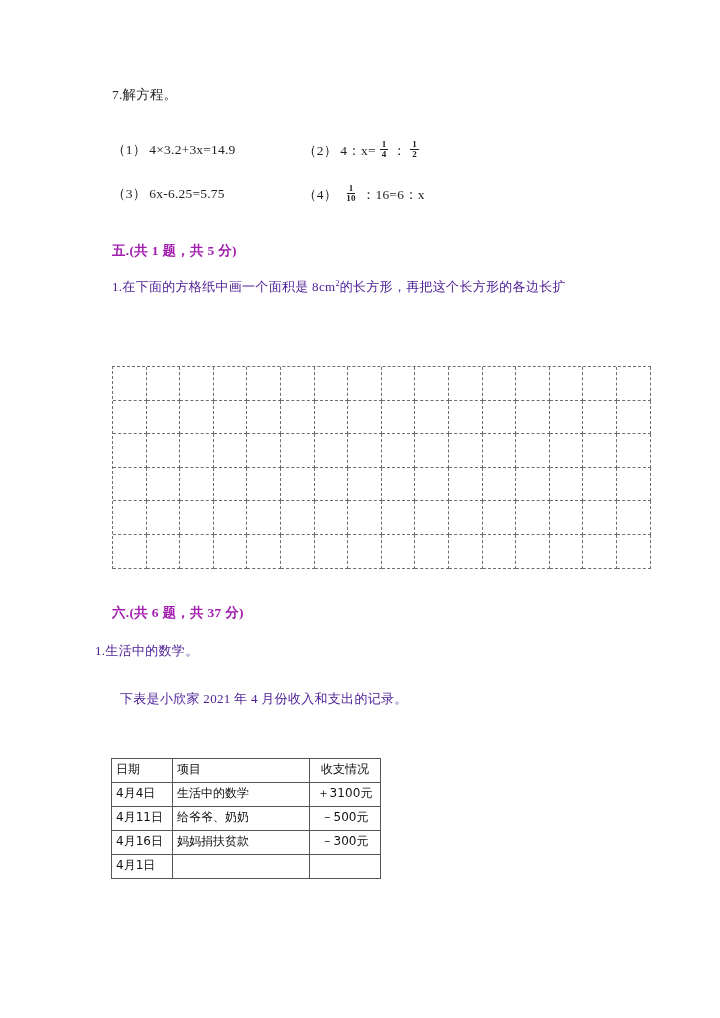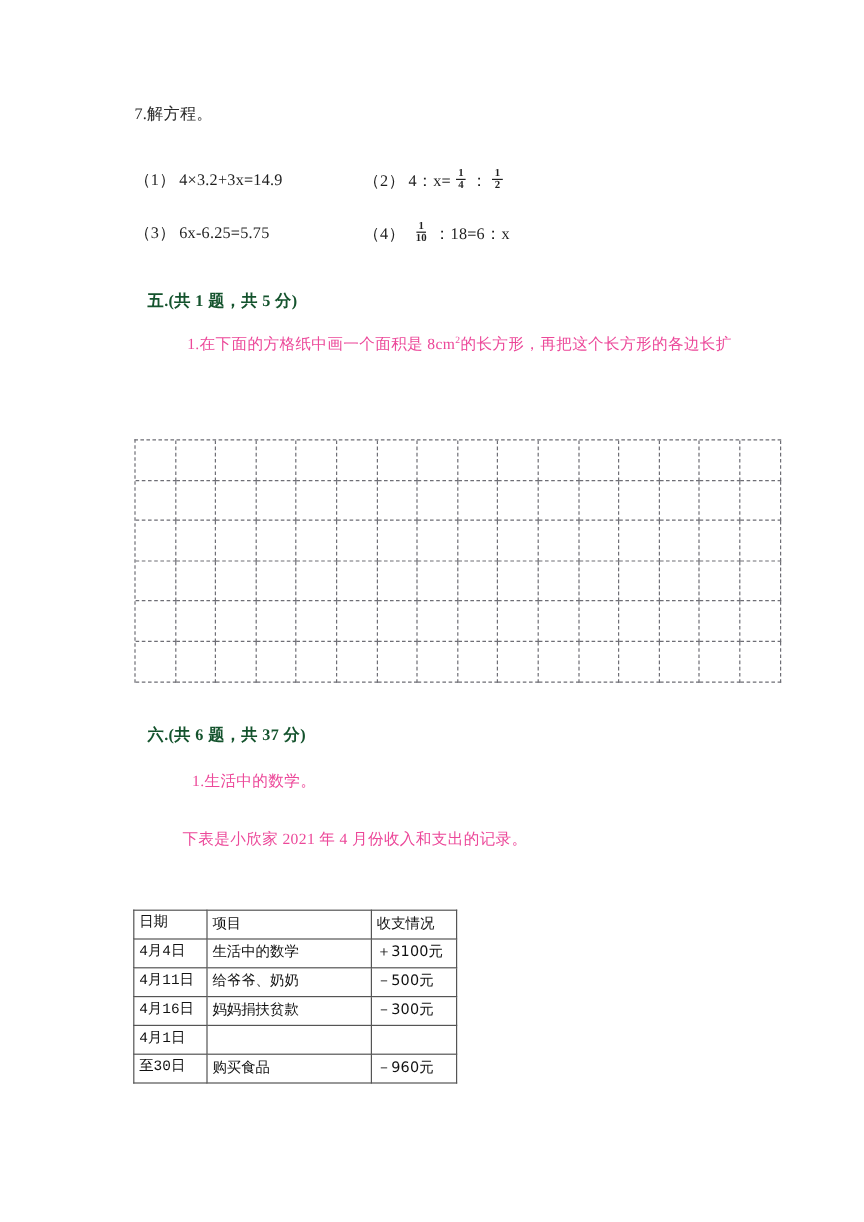--- a/index.html
+++ b/index.html
@@ -28,32 +28,30 @@
     position: absolute;
     font-size: 13.5px;
     color: #2b2b2b;
     white-space: nowrap;
     letter-spacing: 0.2px;
   }
   .section-head {
     position: absolute;
     font-size: 13.5px;
     font-weight: bold;
-    color: #14532d;
+    color: #a21caf;
     white-space: nowrap;
     letter-spacing: 0.3px;
-    margin-left: 11px;
   }
   .body-line {
     position: absolute;
     font-size: 13px;
-    color: #ec4899;
+    color: #4c1d95;
     white-space: nowrap;
     letter-spacing: 0.3px;
-    margin-left: 44px;
   }
   .eq {
     position: absolute;
     font-size: 13.5px;
     color: #1f1f1f;
     white-space: nowrap;
     display: flex;
     align-items: center;
     letter-spacing: 0.2px;
   }
@@ -113,23 +111,23 @@
   .ledger td, .ledger th {
     border: 1px solid #555555;
     padding: 2px 4px 3px 4px;
     text-align: left;
     font-weight: normal;
     white-space: nowrap;
     line-height: 1.15;
     height: 18px;
     vertical-align: middle;
   }
-  .ledger .col-date   { width: 52px; font-family: Liberation Mono, monospace; }
+  .ledger .col-date   { width: 52px; }
   .ledger .col-item   { width: 128px; }
-  .ledger .col-amount { width: 62px; }
+  .ledger .col-amount { width: 62px; text-align: center; }
   .ledger .amount-cell { letter-spacing: 0.1px; }
   .ledger .empty-cell { }
 </style>
 </head>
 <body>
 
 <div class="page">
 
   <div class="q-label" style="left:112px; top:86px;">7.解方程。</div>
 
@@ -156,21 +154,21 @@
     <span class="paren">（3）</span>
     <span>6x-6.25=5.75</span>
   </div>
 
   <div class="eq" style="left:303px; top:185px;">
     <span class="paren">（4）</span>
     <span class="frac">
       <span class="num">1</span>
       <span class="den">10</span>
     </span>
-    <span>：18=6：x</span>
+    <span>：16=6：x</span>
   </div>
 
   <div class="section-head" style="left:112px; top:242px;">五.(共 1 题，共 5 分)</div>
 
   <div class="body-line" style="left:112px; top:278px;">
     <span>1.在下面的方格纸中画一个面积是 8cm</span><span class="sup">2</span><span>的长方形，再把这个长方形的各边长扩</span>
   </div>
 
 
   <div class="grid-wrap" style="left:112px; top:366px;">
@@ -269,23 +267,23 @@
         <div class="grid-cell" style="border-right-color: rgb(110, 110, 117); border-bottom-color: rgb(110, 110, 117);"></div>
         <div class="grid-cell" style="border-right-color: rgb(110, 110, 117); border-bottom-color: rgb(110, 110, 117);"></div>
         <div class="grid-cell" style="border-right-color: rgb(110, 110, 117); border-bottom-color: rgb(110, 110, 117);"></div>
         <div class="grid-cell" style="border-right-color: rgb(110, 110, 117); border-bottom-color: rgb(110, 110, 117);"></div>
         <div class="grid-cell" style="border-right-color: rgb(110, 110, 117); border-bottom-color: rgb(110, 110, 117);"></div>
       </div>
   </div>
 
   <div class="section-head" style="left:112px; top:604px;">六.(共 6 题，共 37 分)</div>
 
-  <div class="body-line" style="left:116px; top:642px;">1.生活中的数学。</div>
-
-  <div class="body-line" style="left:108px; top:690px;">下表是小欣家 2021 年 4 月份收入和支出的记录。</div>
+  <div class="body-line" style="left:95px; top:642px;">1.生活中的数学。</div>
+
+  <div class="body-line" style="left:120px; top:690px;">下表是小欣家 2021 年 4 月份收入和支出的记录。</div>
 
   <table class="ledger" style="left:111px; top:758px;">
     <thead>
       <tr>
         <th class="col-date">日期</th>
         <th class="col-item">项目</th>
         <th class="col-amount">收支情况</th>
       </tr>
     </thead>
     <tbody id="ledger-body">
@@ -302,21 +300,16 @@
         <tr>
           <td class="col-date">4月16日</td>
           <td class="col-item">妈妈捐扶贫款</td>
           <td class="col-amount amount-cell">－300元</td>
         </tr>
         <tr>
           <td class="col-date">4月1日</td>
           <td class="col-item empty-cell"></td>
           <td class="col-amount amount-cell empty-cell"></td>
         </tr>
-        <tr>
-          <td class="col-date">至30日</td>
-          <td class="col-item">购买食品</td>
-          <td class="col-amount amount-cell">－960元</td>
-        </tr>
       </tbody>
   </table>
 
 </div>
 
 </body></html>

